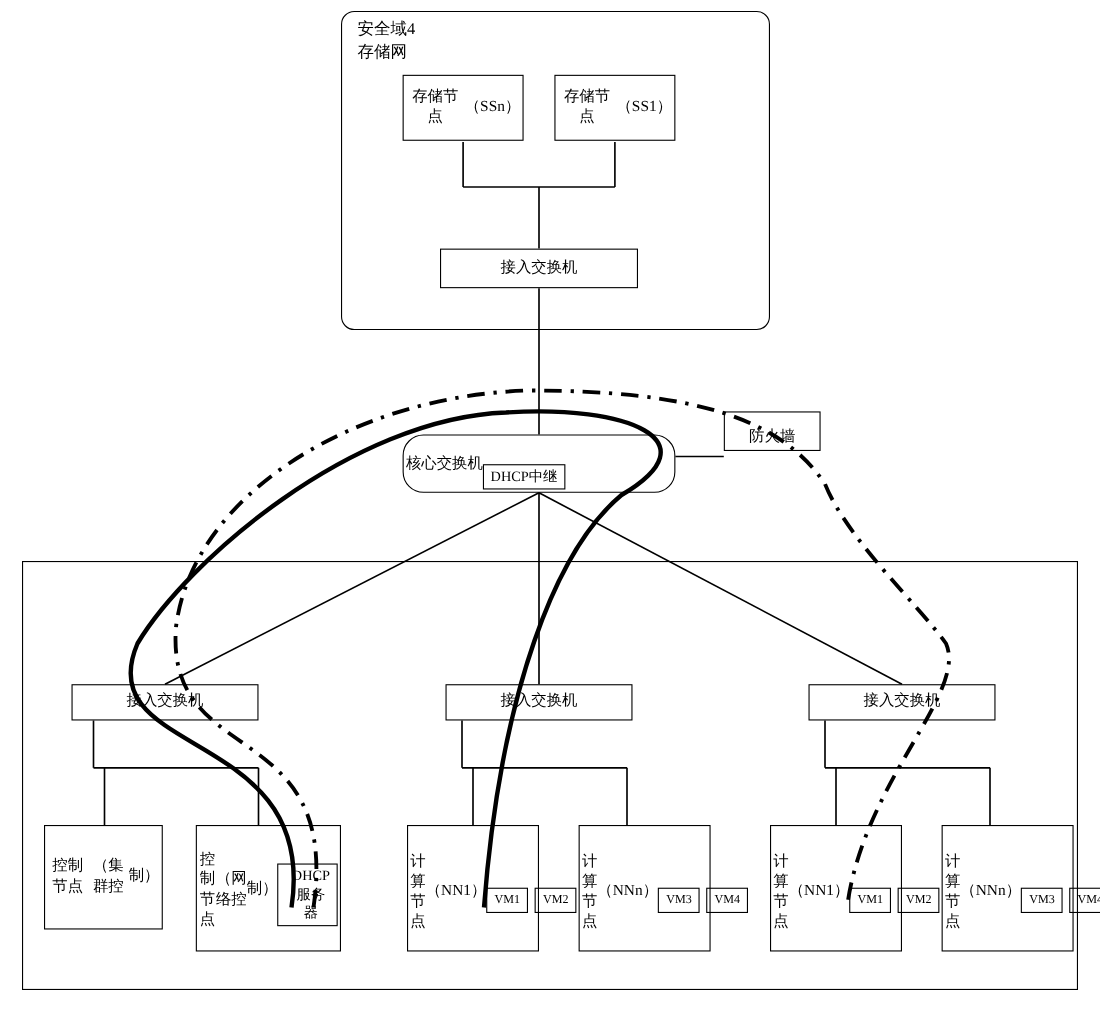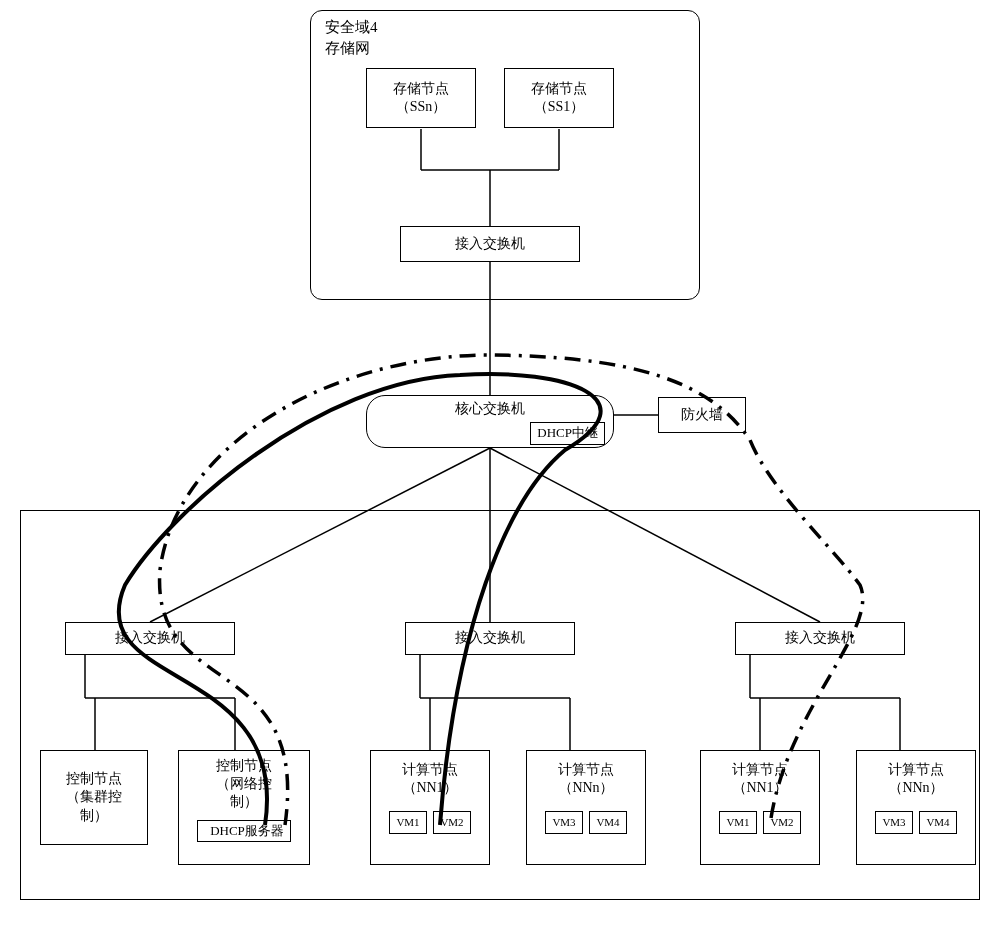--- a/index.html
+++ b/index.html
@@ -29,21 +29,21 @@
     font-size: 15px;
     line-height: 1.4;
     text-align: left;
   }
   .node {
     position: absolute;
     border: 1.5px solid #000;
     background: #fff;
     text-align: center;
     display: flex;
-    flex-direction: column;
+    flex-direction: row;
     justify-content: center;
     align-items: center;
     padding: 2px;
     font-size: 14px;
     line-height: 1.3;
   }
   .sub-node {
     border: 1px solid #000;
     padding: 2px 6px;
     margin-top: 4px;
@@ -137,21 +137,21 @@
     <span>接入交换机</span>
   </div>
 
   <div id="core-switch" class="node" style="left:356px; top:385px; width:248px; height:53px; justify-content:flex-start; padding-top:4px;border-radius:19px;">
     <span>核心交换机</span>
     <div class="sub-node" style="align-self:flex-end; margin-right:6px;">
       <span>DHCP中继</span>
     </div>
   </div>
 
-  <div id="firewall" class="node" style="left:648px; top:387px; width:88px; height:36px;">
+  <div id="firewall" class="node" style="left:648px; top:364px; width:88px; height:36px;align-items:flex-end;">
     <span>防火墙</span>
   </div>
 
   <div class="zone" style="left:10px; top:500px; width:960px; height:390px;">
   </div>
 
   <div class="dashed-divider" style="left:330px; top:508px; height:374px;"></div>
   <div class="dashed-divider" style="left:660px; top:508px; height:374px;"></div>
 
   <div class="zone-title" style="left:32px; top:510px;">

